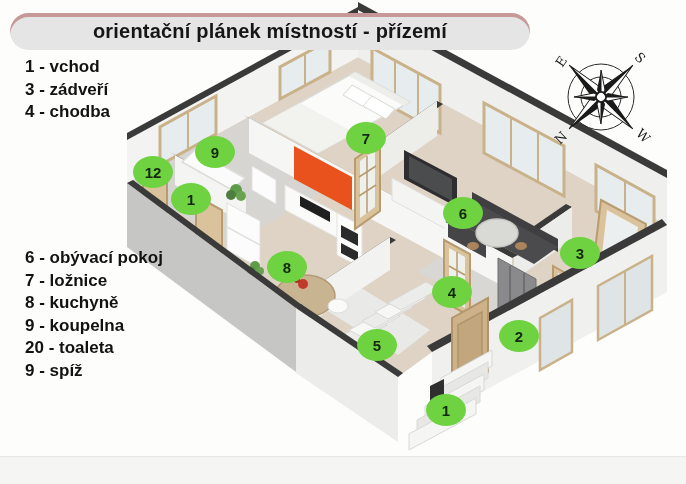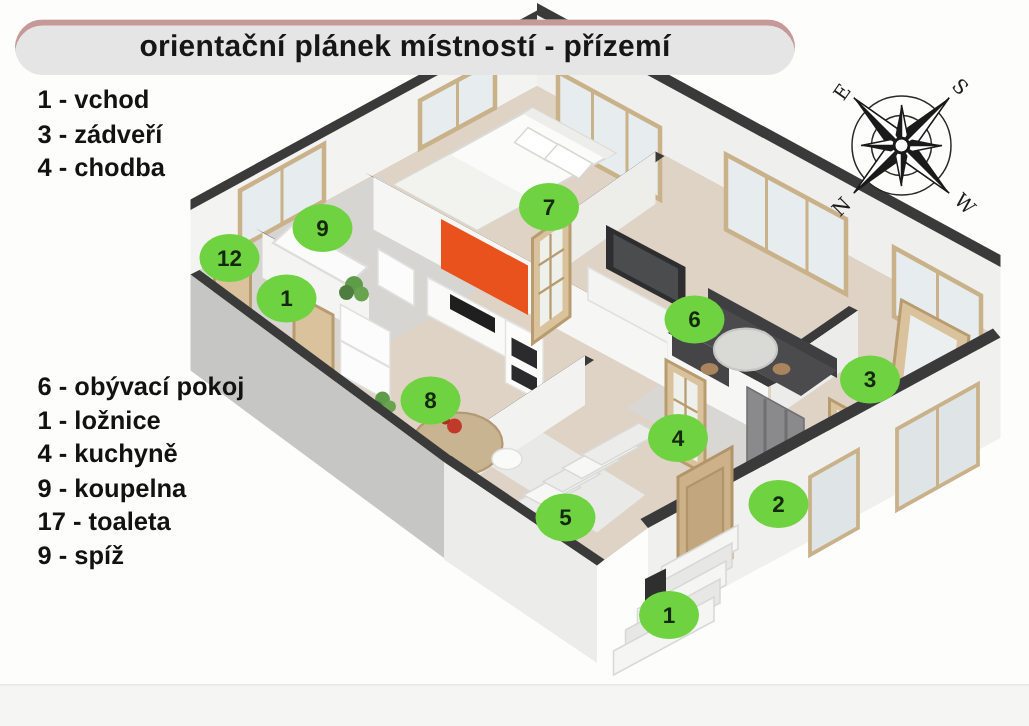--- a/index.html
+++ b/index.html
@@ -294,24 +294,24 @@
     <span>orientační plánek místností - přízemí</span>
   </div>
 
   <div id="legend-a" class="legend">
       <div class="legend-item">1 - vchod</div>
       <div class="legend-item">3 - zádveří</div>
       <div class="legend-item">4 - chodba</div>
     </div>
   <div id="legend-b" class="legend">
       <div class="legend-item">6 - obývací pokoj</div>
-      <div class="legend-item">1 - ložnice</div>
-      <div class="legend-item">4 - kuchyně</div>
+      <div class="legend-item">7 - ložnice</div>
+      <div class="legend-item">8 - kuchyně</div>
       <div class="legend-item">9 - koupelna</div>
-      <div class="legend-item">17 - toaleta</div>
+      <div class="legend-item">20 - toaleta</div>
       <div class="legend-item">9 - spíž</div>
     </div>
 
   <div id="markers">
       <div class="marker" style="left: 446px; top: 410px;">
         <span>1</span>
       </div>
       <div class="marker" style="left: 519px; top: 336px;">
         <span>2</span>
       </div>

